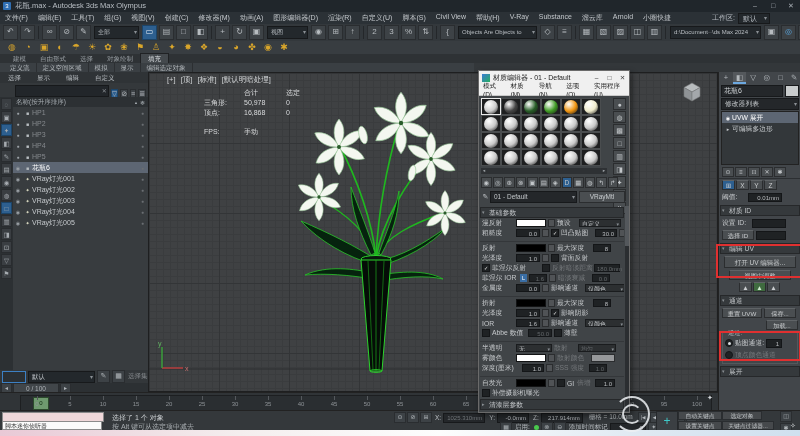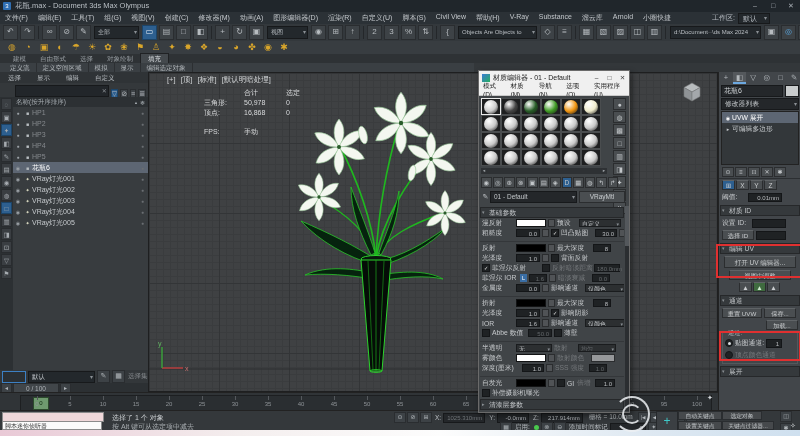--- a/index.html
+++ b/index.html
@@ -248,21 +248,21 @@
           font-weight:bold;text-shadow:0 0 2px rgba(40,60,80,.5);white-space:nowrap;}
   .wmspark{position:absolute;color:#eef1f4;font-size:7px;}
 </style>
 </head>
 <body>
 
 <div id="root">
 
   <div id="titlebar">
     <span id="appicon">3</span>
-    <span>花瓶.max - Document 3ds Max Olympus</span>
+    <span>花瓶.max - Autodesk 3ds Max Olympus</span>
     <span id="wincontrols">
       <span>–</span>
       <span>□</span>
       <span>✕</span>
     </span>
   </div>
 
   <div id="menubar">
     <span id="menuitems">
         <span>文件(F)</span>

